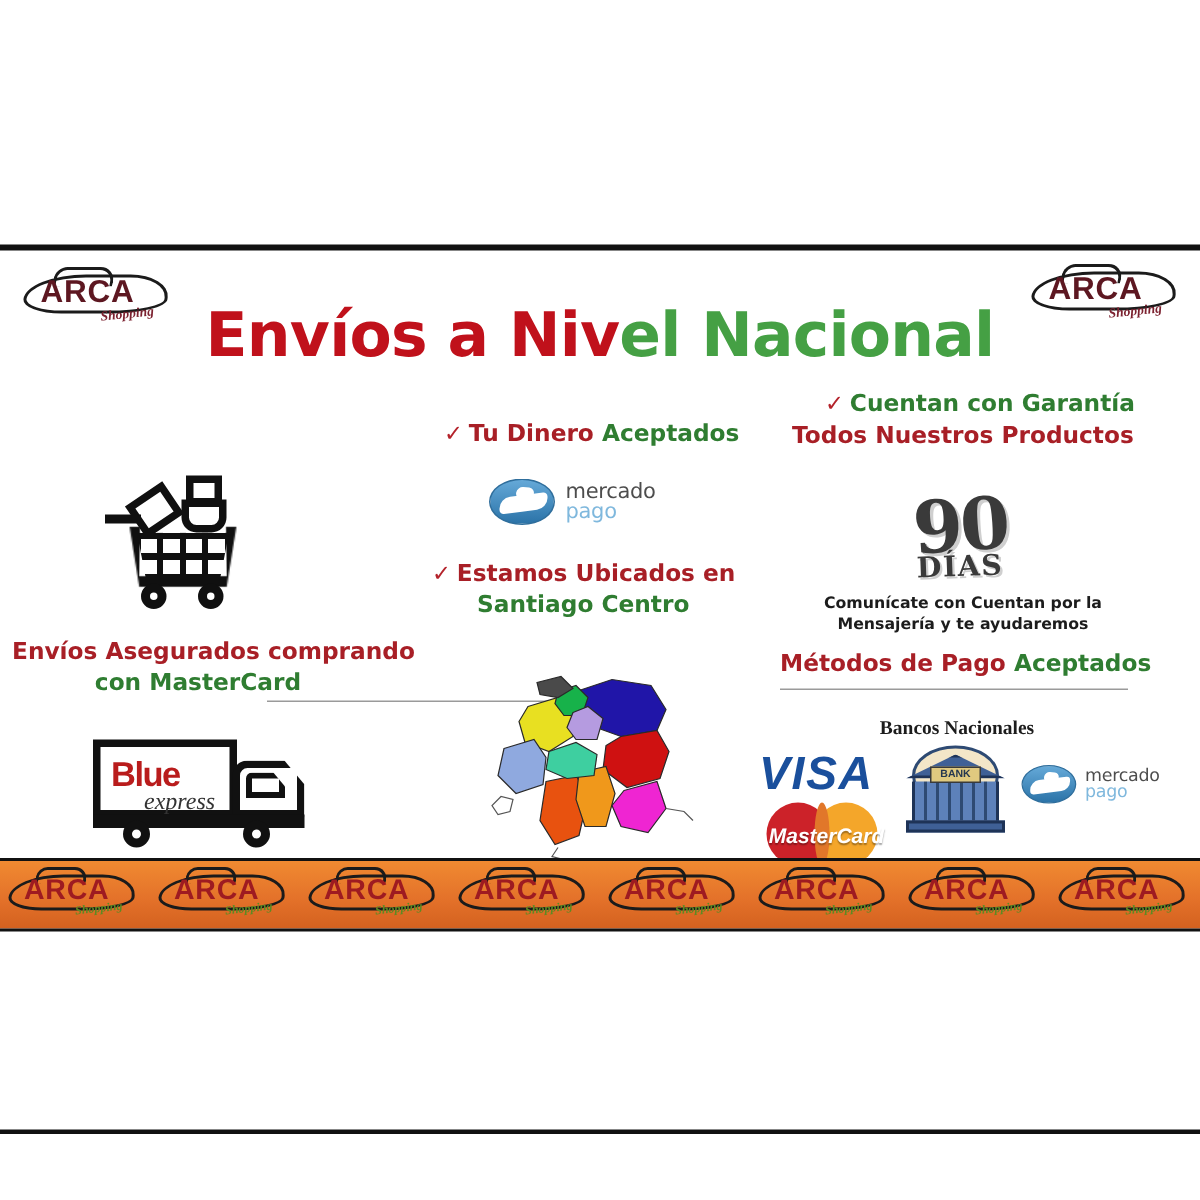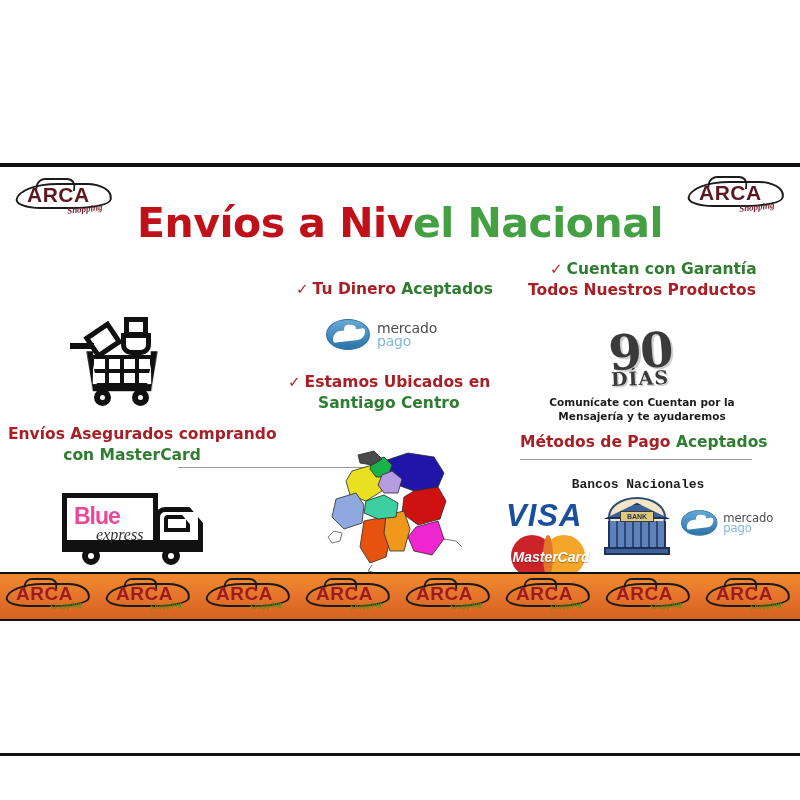--- a/index.html
+++ b/index.html
@@ -333,21 +333,21 @@
     top: 62px;
   }
   .tk-wheel.w1 { left: 20px; }
   .tk-wheel.w2 { left: 100px; }
   .tk-blue {
     position: absolute;
     left: 12px; top: 20px;
     font-family: "Liberation Sans", sans-serif;
     font-weight: bold;
     font-size: 23px;
-    color: #ec4899;
+    color: #b91c1c;
     letter-spacing: -1px;
     line-height: 22px;
   }
   .tk-exp {
     position: absolute;
     left: 34px; top: 41px;
     font-family: "Liberation Serif", serif;
     font-style: italic;
     font-size: 16px;
     color: #333;
@@ -360,21 +360,21 @@
     width: 144px; height: 130px;
   }
   #map svg { display: block; }
 
   
   #bancos-label {
     position: absolute;
     left: 520px; top: 310px;
     width: 236px;
     text-align: center;
-    font-family: Liberation Mono, monospace;
+    font-family: Liberation Serif, serif;
     font-weight: bold;
     font-size: 13px;
     color: #1c1c1c;
   }
   #visa {
     position: absolute;
     left: 506px; top: 331px;
     font-family: "Liberation Sans", sans-serif;
     font-style: italic;
     font-weight: bold;

